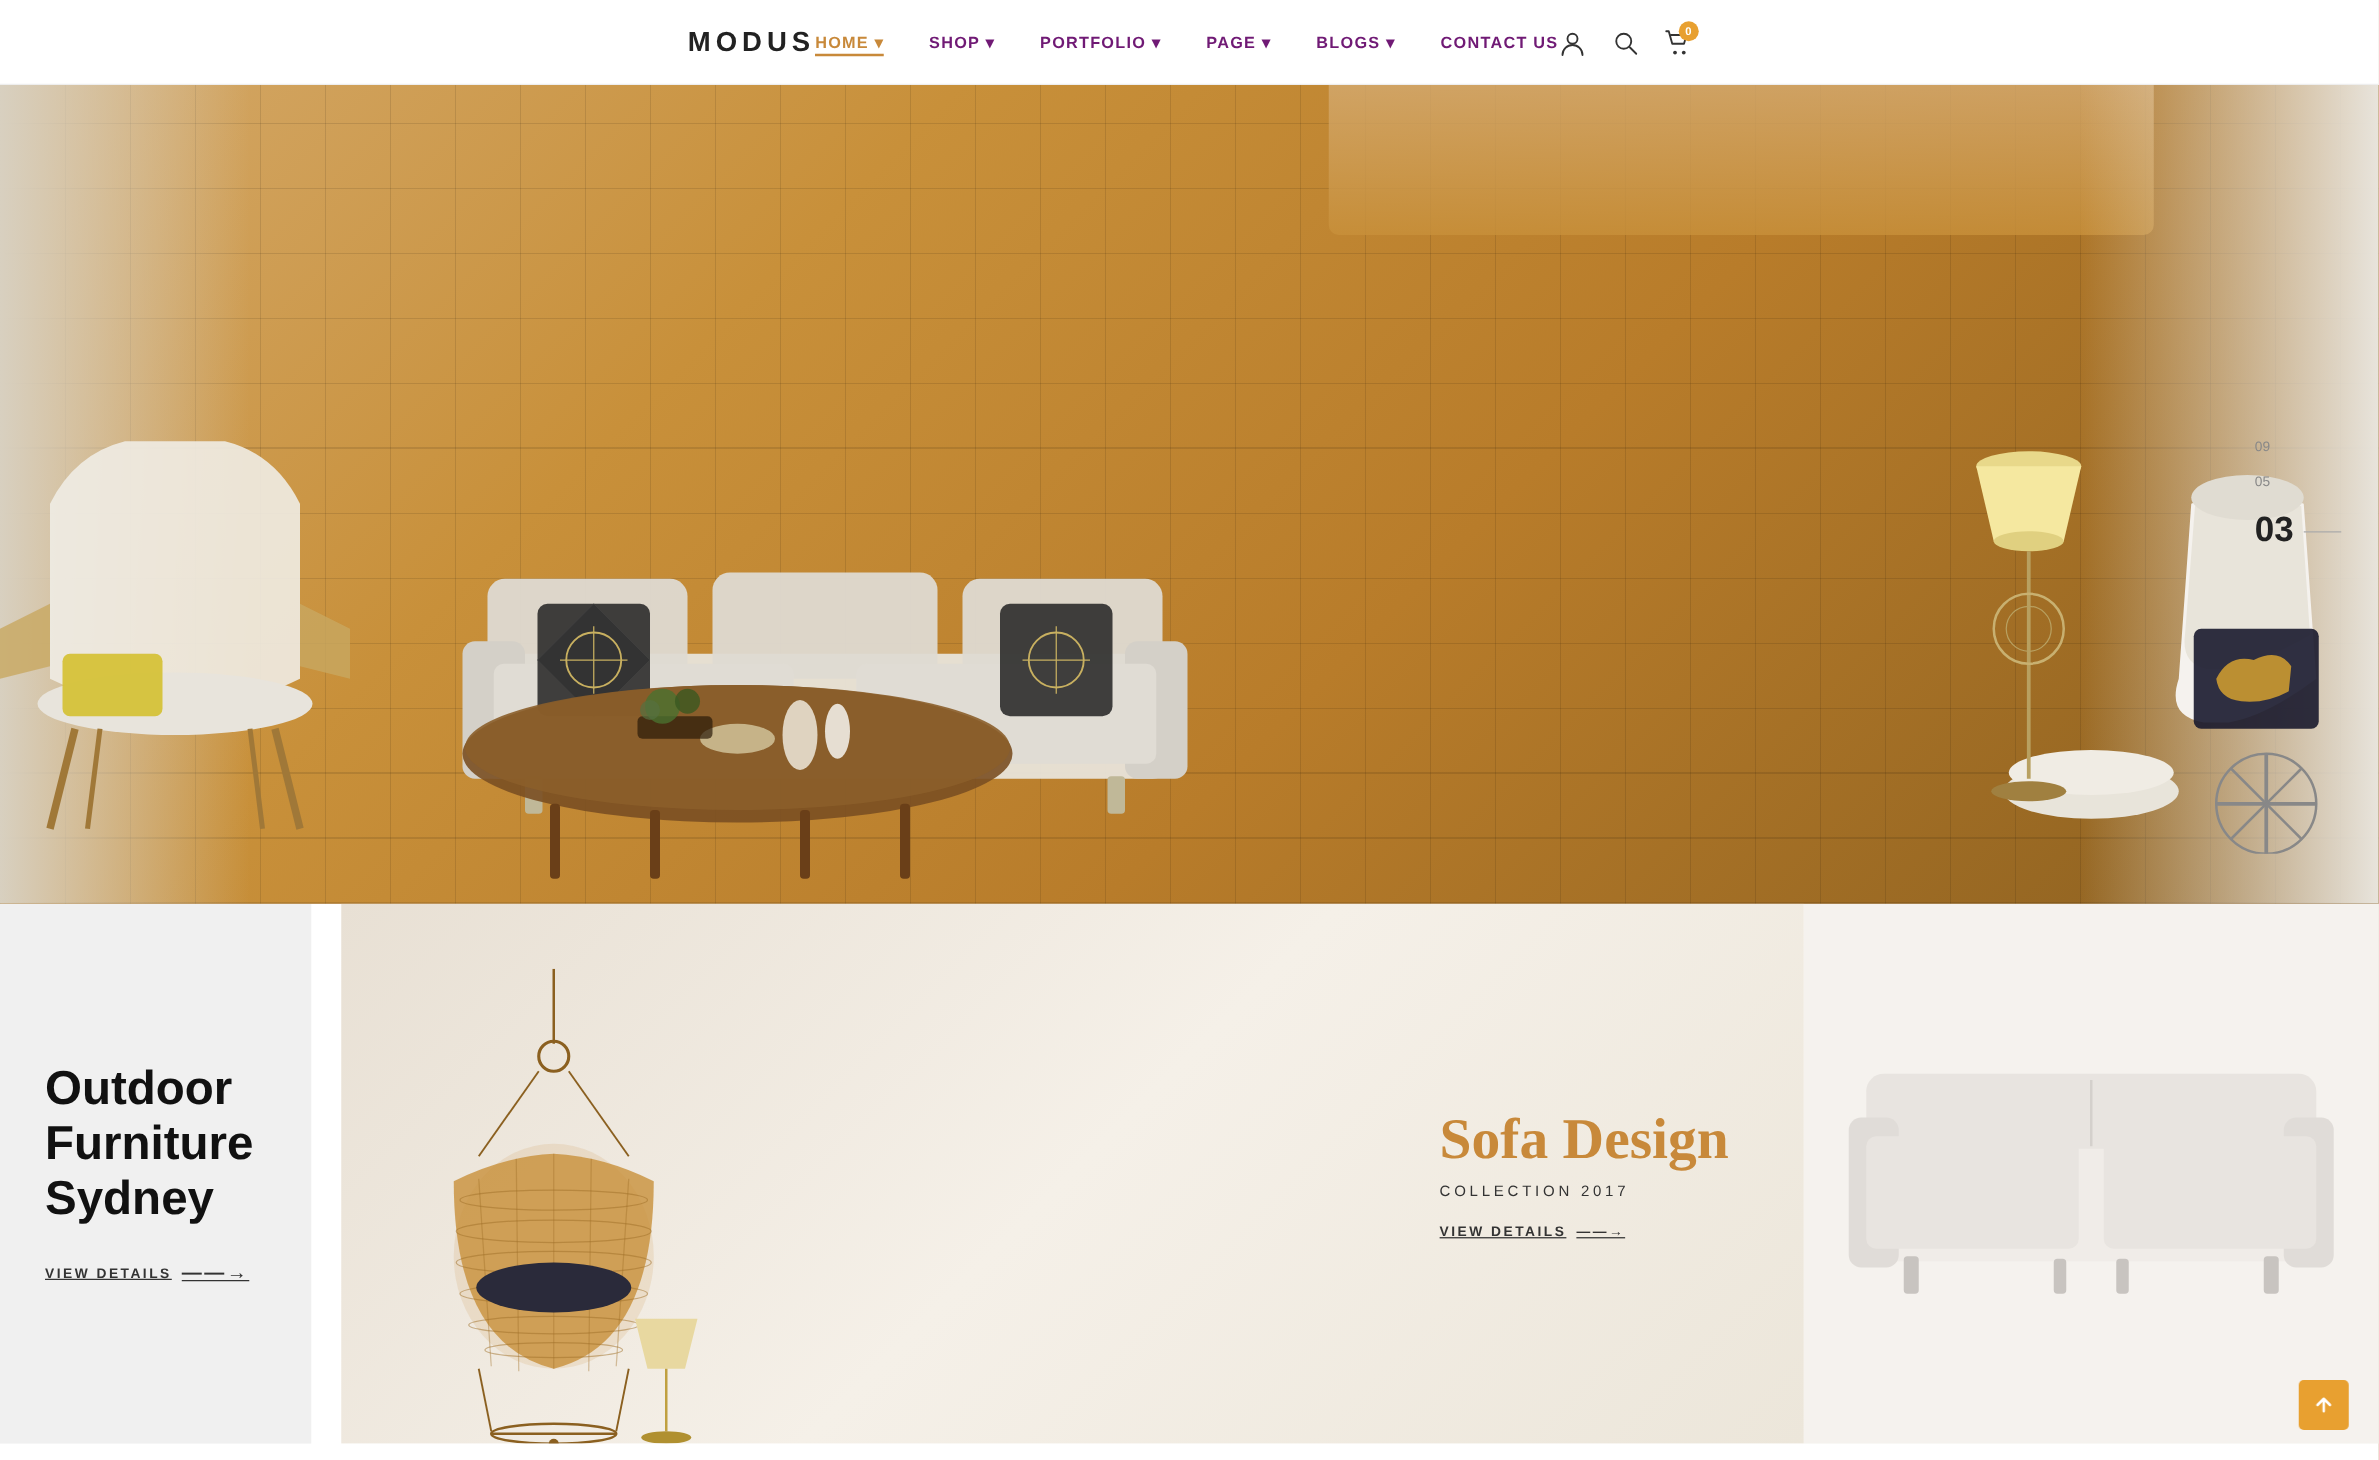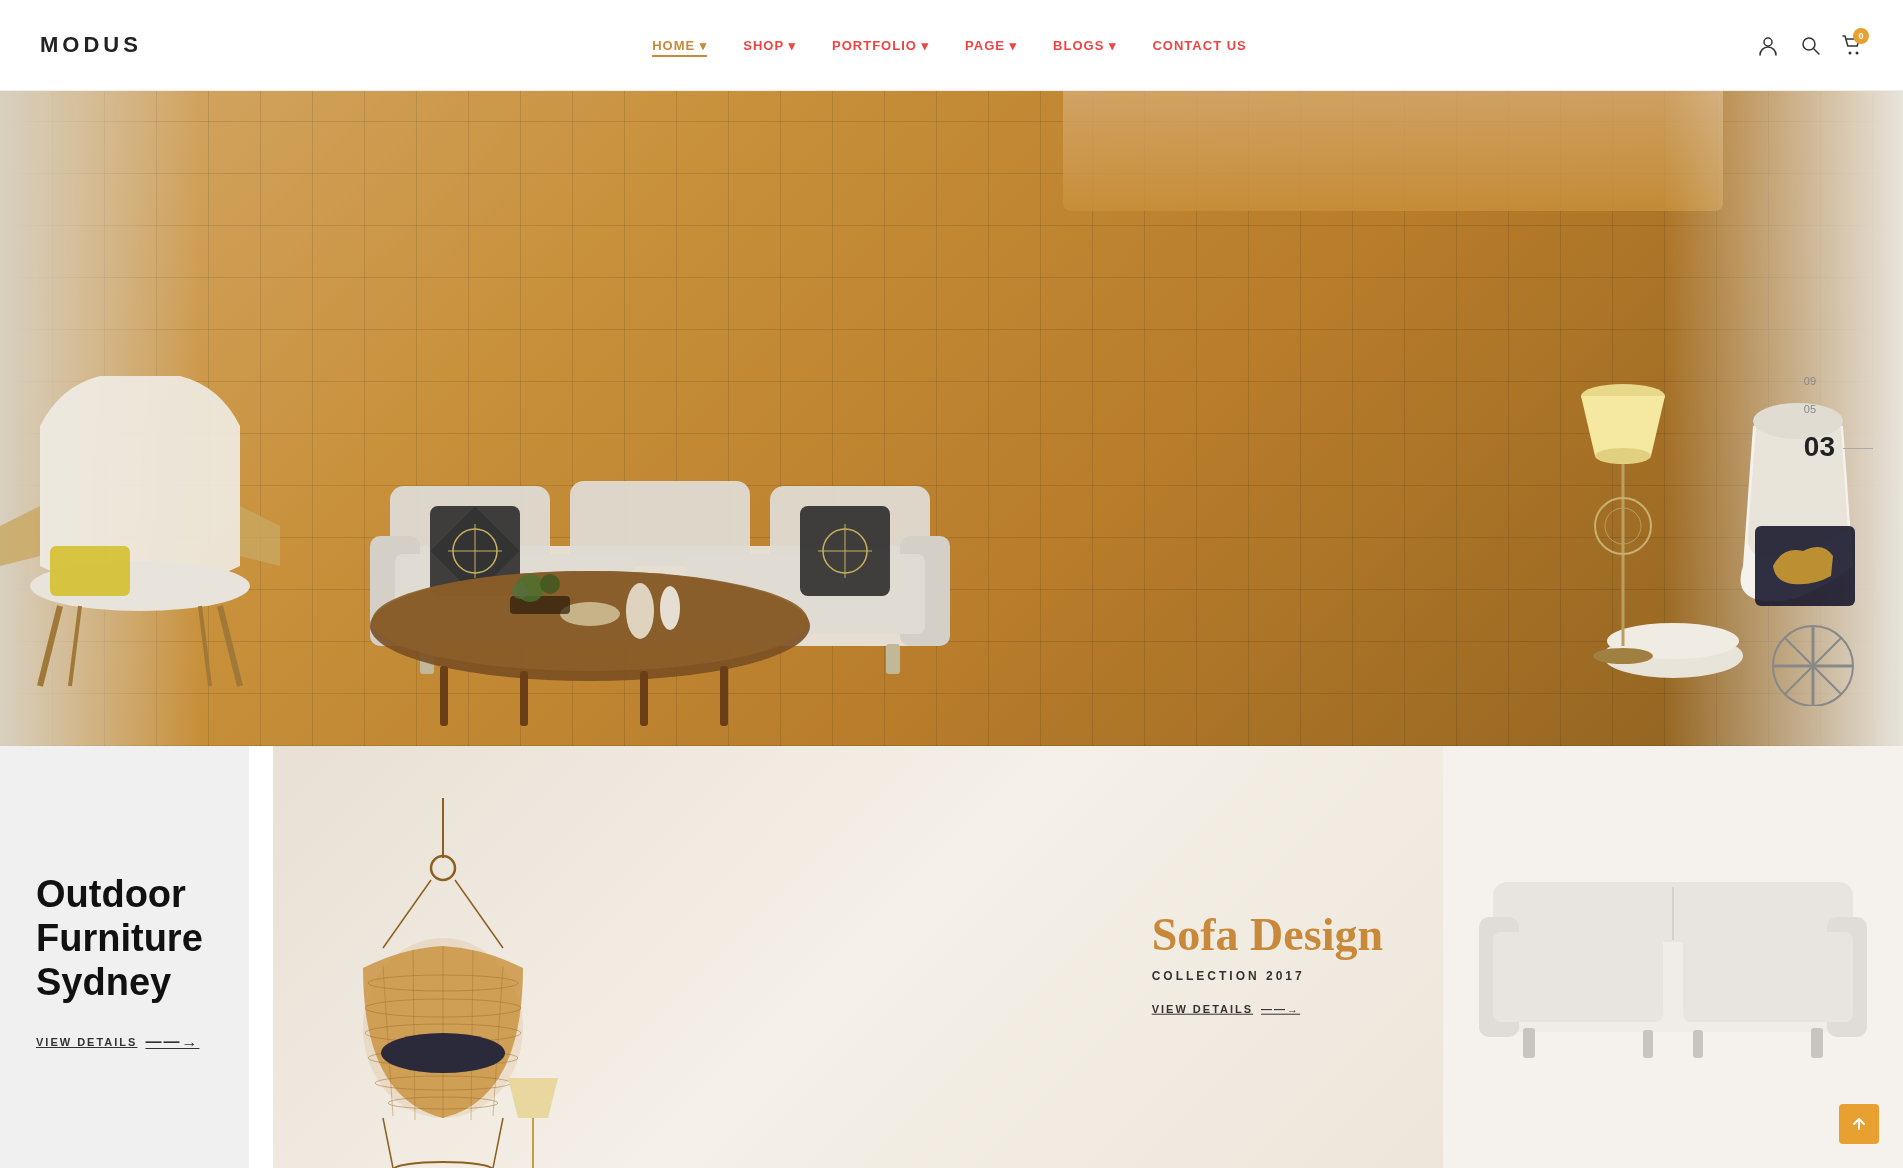--- a/index.html
+++ b/index.html
@@ -2,44 +2,44 @@
 <html><head>
   <meta charset="utf-8">
   <style>
     * { margin: 0; padding: 0; box-sizing: border-box; }
     body { font-family: 'Arial', sans-serif; overflow-x: hidden; background: #fff; }
 
     
     .navbar {
       display: flex;
       align-items: center;
-      justify-content: space-between;
+      justify-content: center;
       padding: 0 40px;
-      height: 91px;
+      height: 68px;
       background: #fff;
       border-bottom: 1px solid #eee;
       position: relative;
       z-index: 100;
     }
     .navbar-logo {
       font-size: 22px;
       font-weight: 700;
       letter-spacing: 4px;
       color: #222;
       text-transform: uppercase;
     }
     .navbar-nav {
       display: flex;
       align-items: center;
       gap: 36px;
       list-style: none;
     }
     .navbar-nav li a {
       text-decoration: none;
-      color: #ef4444;
+      color: #701a75;
       font-size: 13px;
       font-weight: 600;
       letter-spacing: 1px;
       text-transform: uppercase;
     }
     .navbar-nav li.active a {
       color: #c8893a;
       border-bottom: 2px solid #c8893a;
       padding-bottom: 2px;
     }
@@ -232,21 +232,21 @@
       font-family: Georgia, serif;
       line-height: 1.1;
       margin-bottom: 8px;
     }
     .product-subtitle {
       font-size: 12px;
       letter-spacing: 3px;
       color: #333;
       text-transform: uppercase;
       margin-bottom: 20px;
-      font-weight: 700;
+      font-weight: 400;
     }
     .product-cta {
       display: flex;
       align-items: center;
       gap: 8px;
       font-size: 11px;
       letter-spacing: 2px;
       text-transform: uppercase;
       color: #333;
       font-weight: 600;

